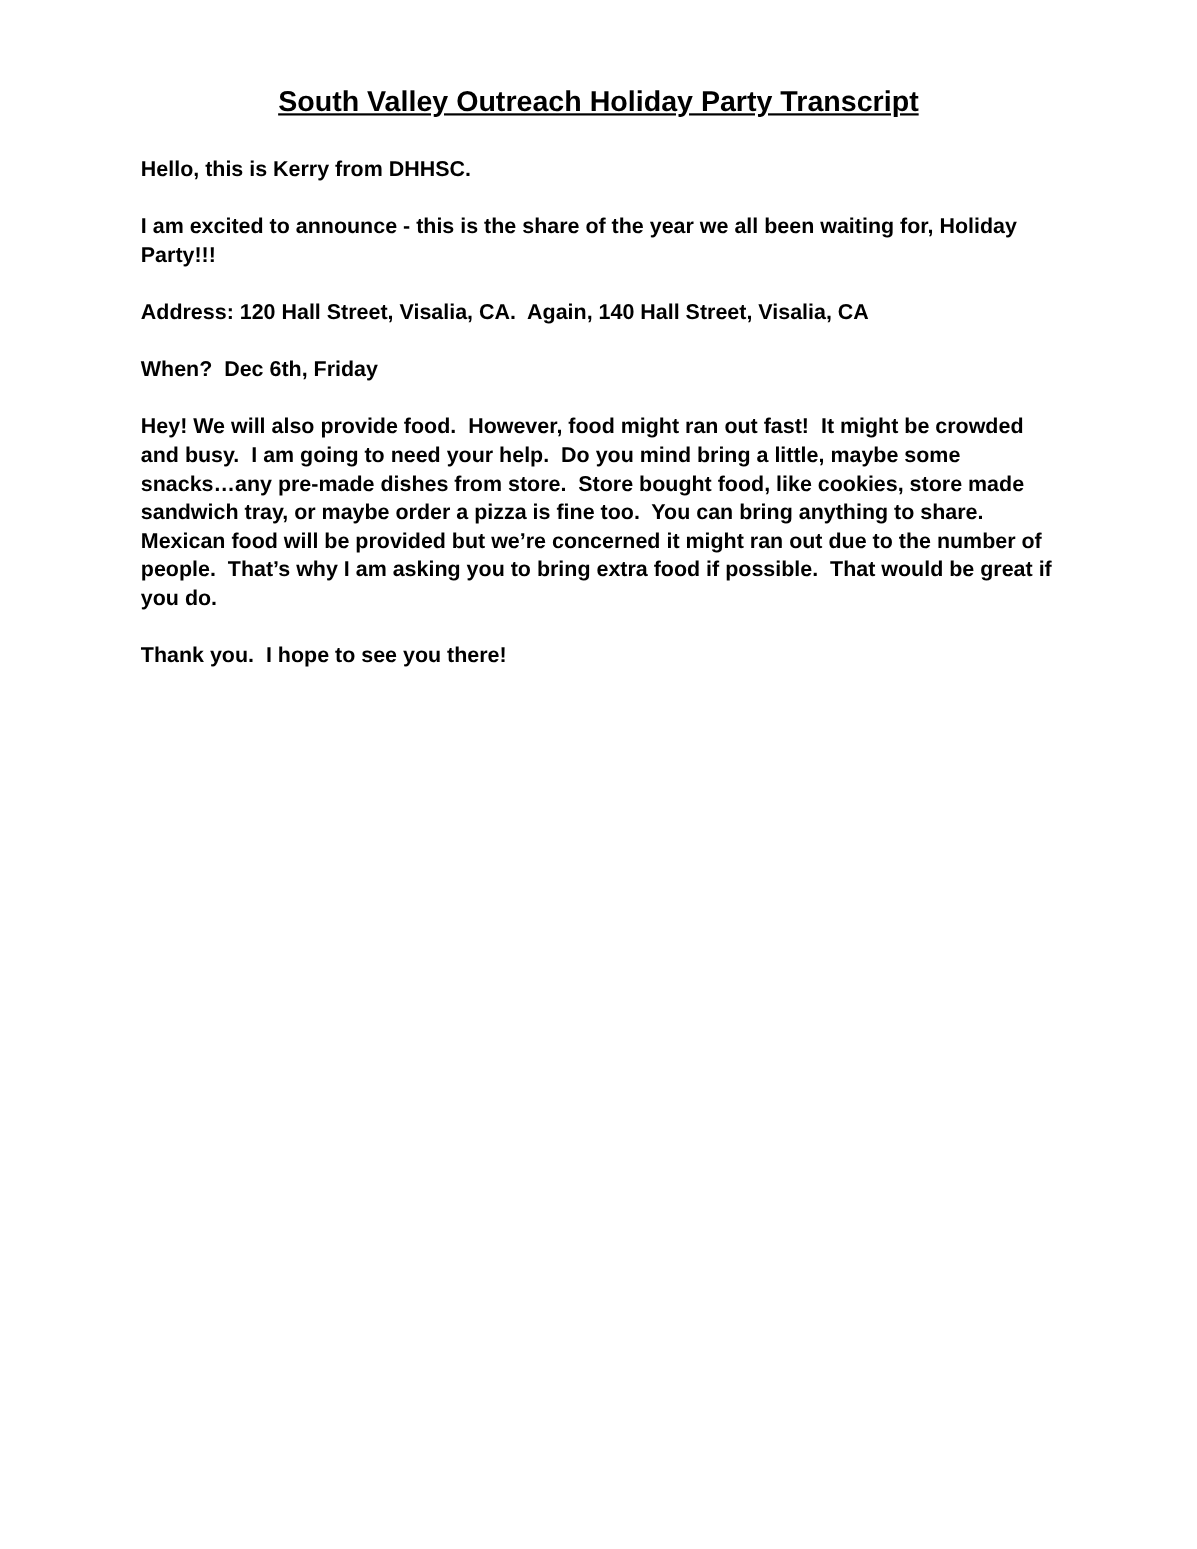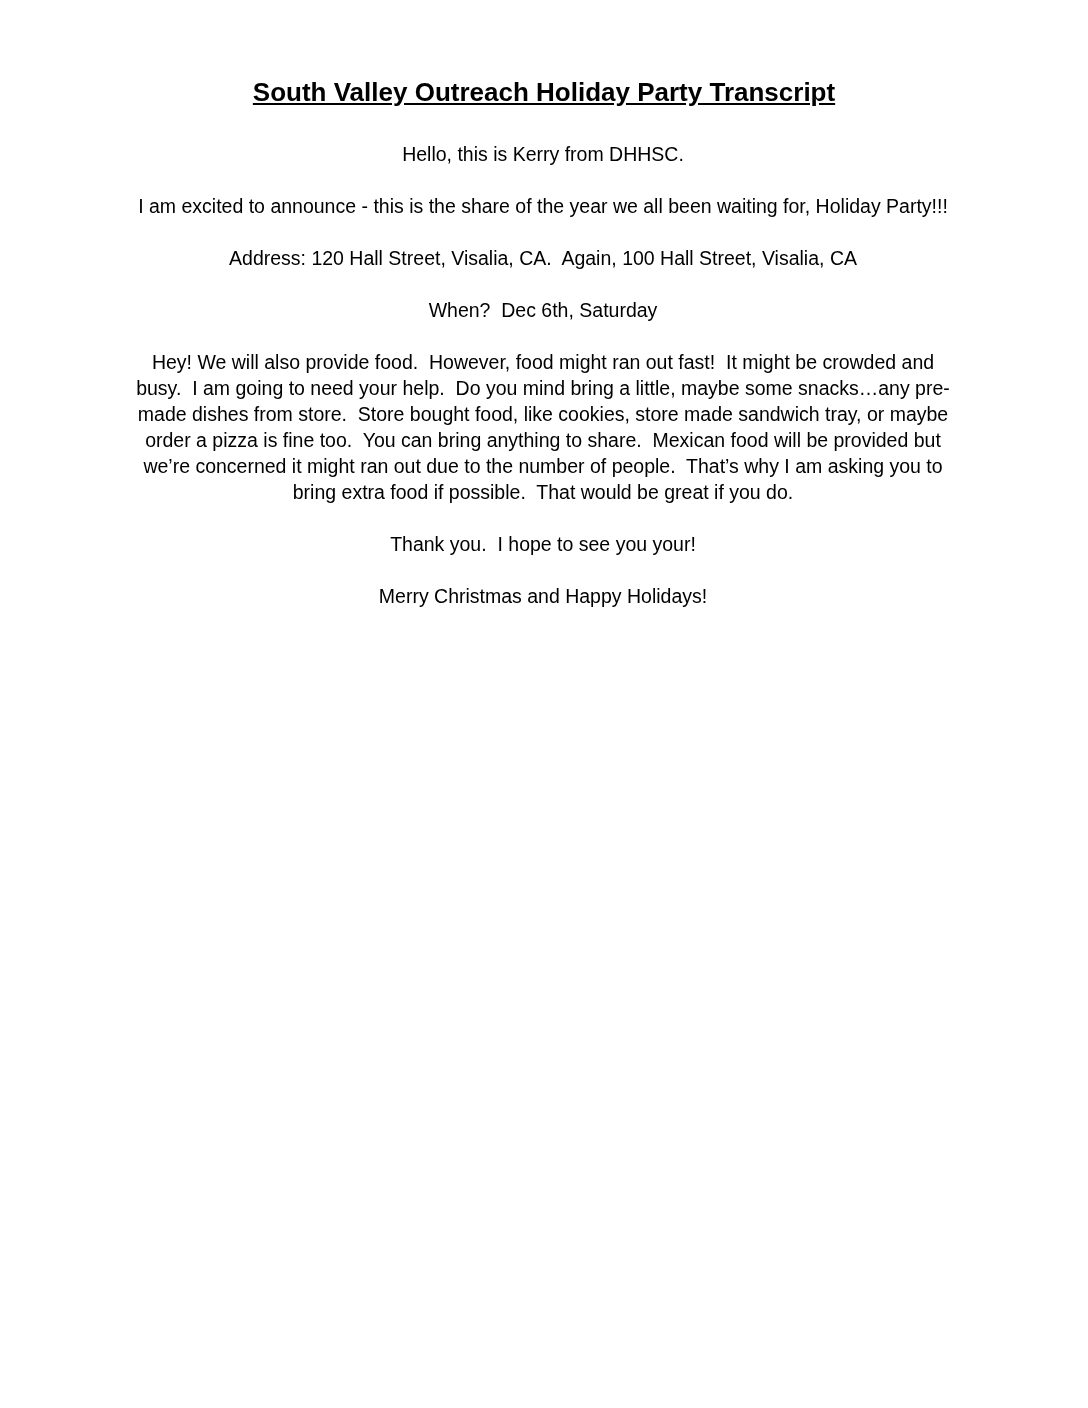--- a/index.html
+++ b/index.html
@@ -23,35 +23,33 @@
     font-weight: bold;
     line-height: 32px;
     text-decoration: underline;
     text-align: center;
     margin: 0 0 33px 0;
     color: #000000;
   }
   .doc-paragraph {
     font-size: 19.5px;
     line-height: 26px;
-    font-weight: normal;
+    font-weight: bold;
     margin: 0 0 26px 0;
     width: 830px;
     white-space: pre-wrap;      
     overflow-wrap: normal;
     color: #000000;
-    text-align: center;
   }
 </style>
 </head>
 <body>
 
 <div class="page">
   <h1 class="doc-title">South Valley Outreach Holiday Party Transcript</h1>
 
   <p class="doc-paragraph">Hello, this is Kerry from DHHSC.</p>
   <p class="doc-paragraph">I am excited to announce - this is the share of the year we all been waiting for, Holiday Party!!!</p>
-  <p class="doc-paragraph">Address: 120 Hall Street, Visalia, CA.  Again, 100 Hall Street, Visalia, CA</p>
-  <p class="doc-paragraph">When?  Dec 6th, Saturday</p>
+  <p class="doc-paragraph">Address: 120 Hall Street, Visalia, CA.  Again, 140 Hall Street, Visalia, CA</p>
+  <p class="doc-paragraph">When?  Dec 6th, Friday</p>
   <p class="doc-paragraph">Hey! We will also provide food.  However, food might ran out fast!  It might be crowded and busy.  I am going to need your help.  Do you mind bring a little, maybe some snacks…any pre-made dishes from store.  Store bought food, like cookies, store made sandwich tray, or maybe order a pizza is fine too.  You can bring anything to share.  Mexican food will be provided but we’re concerned it might ran out due to the number of people.  That’s why I am asking you to bring extra food if possible.  That would be great if you do.</p>
-  <p class="doc-paragraph">Thank you.  I hope to see you your!</p>
-  <p class="doc-paragraph">Merry Christmas and Happy Holidays!</p>
+  <p class="doc-paragraph">Thank you.  I hope to see you there!</p>
 </div>
 
 </body></html>

